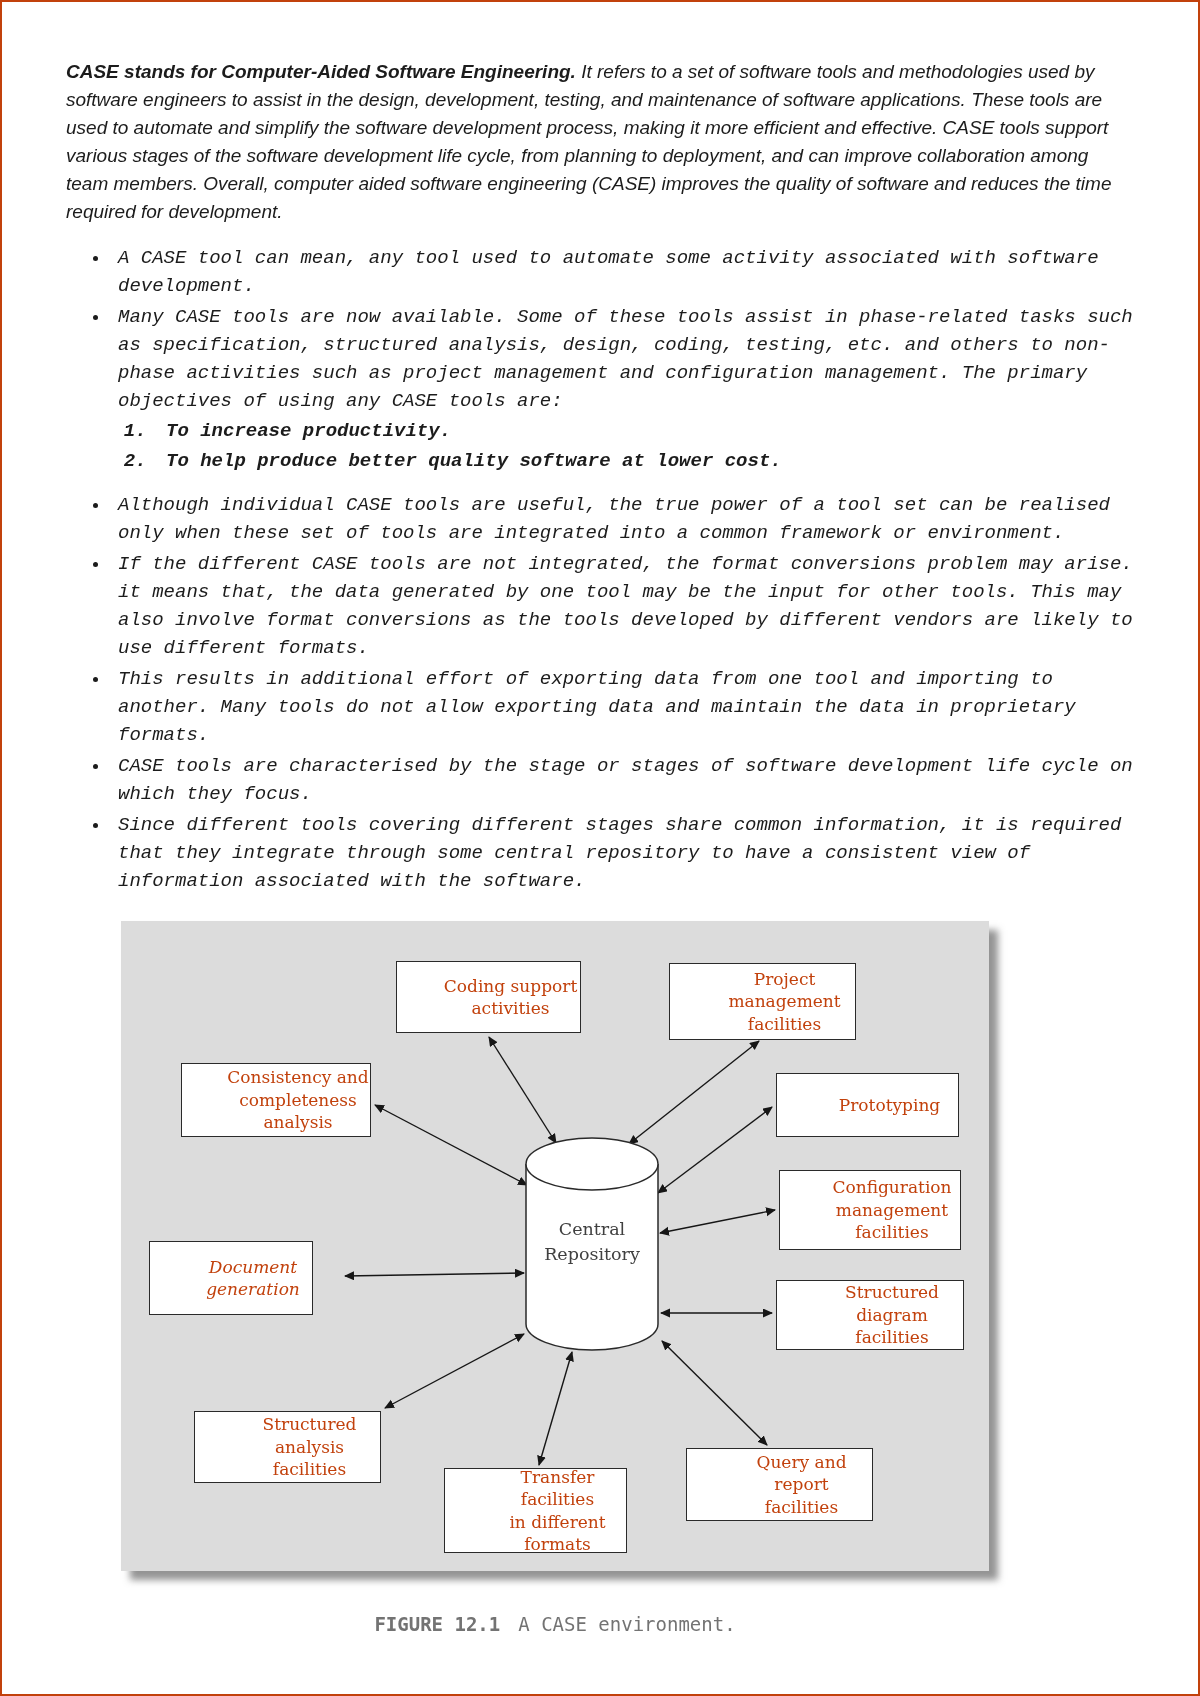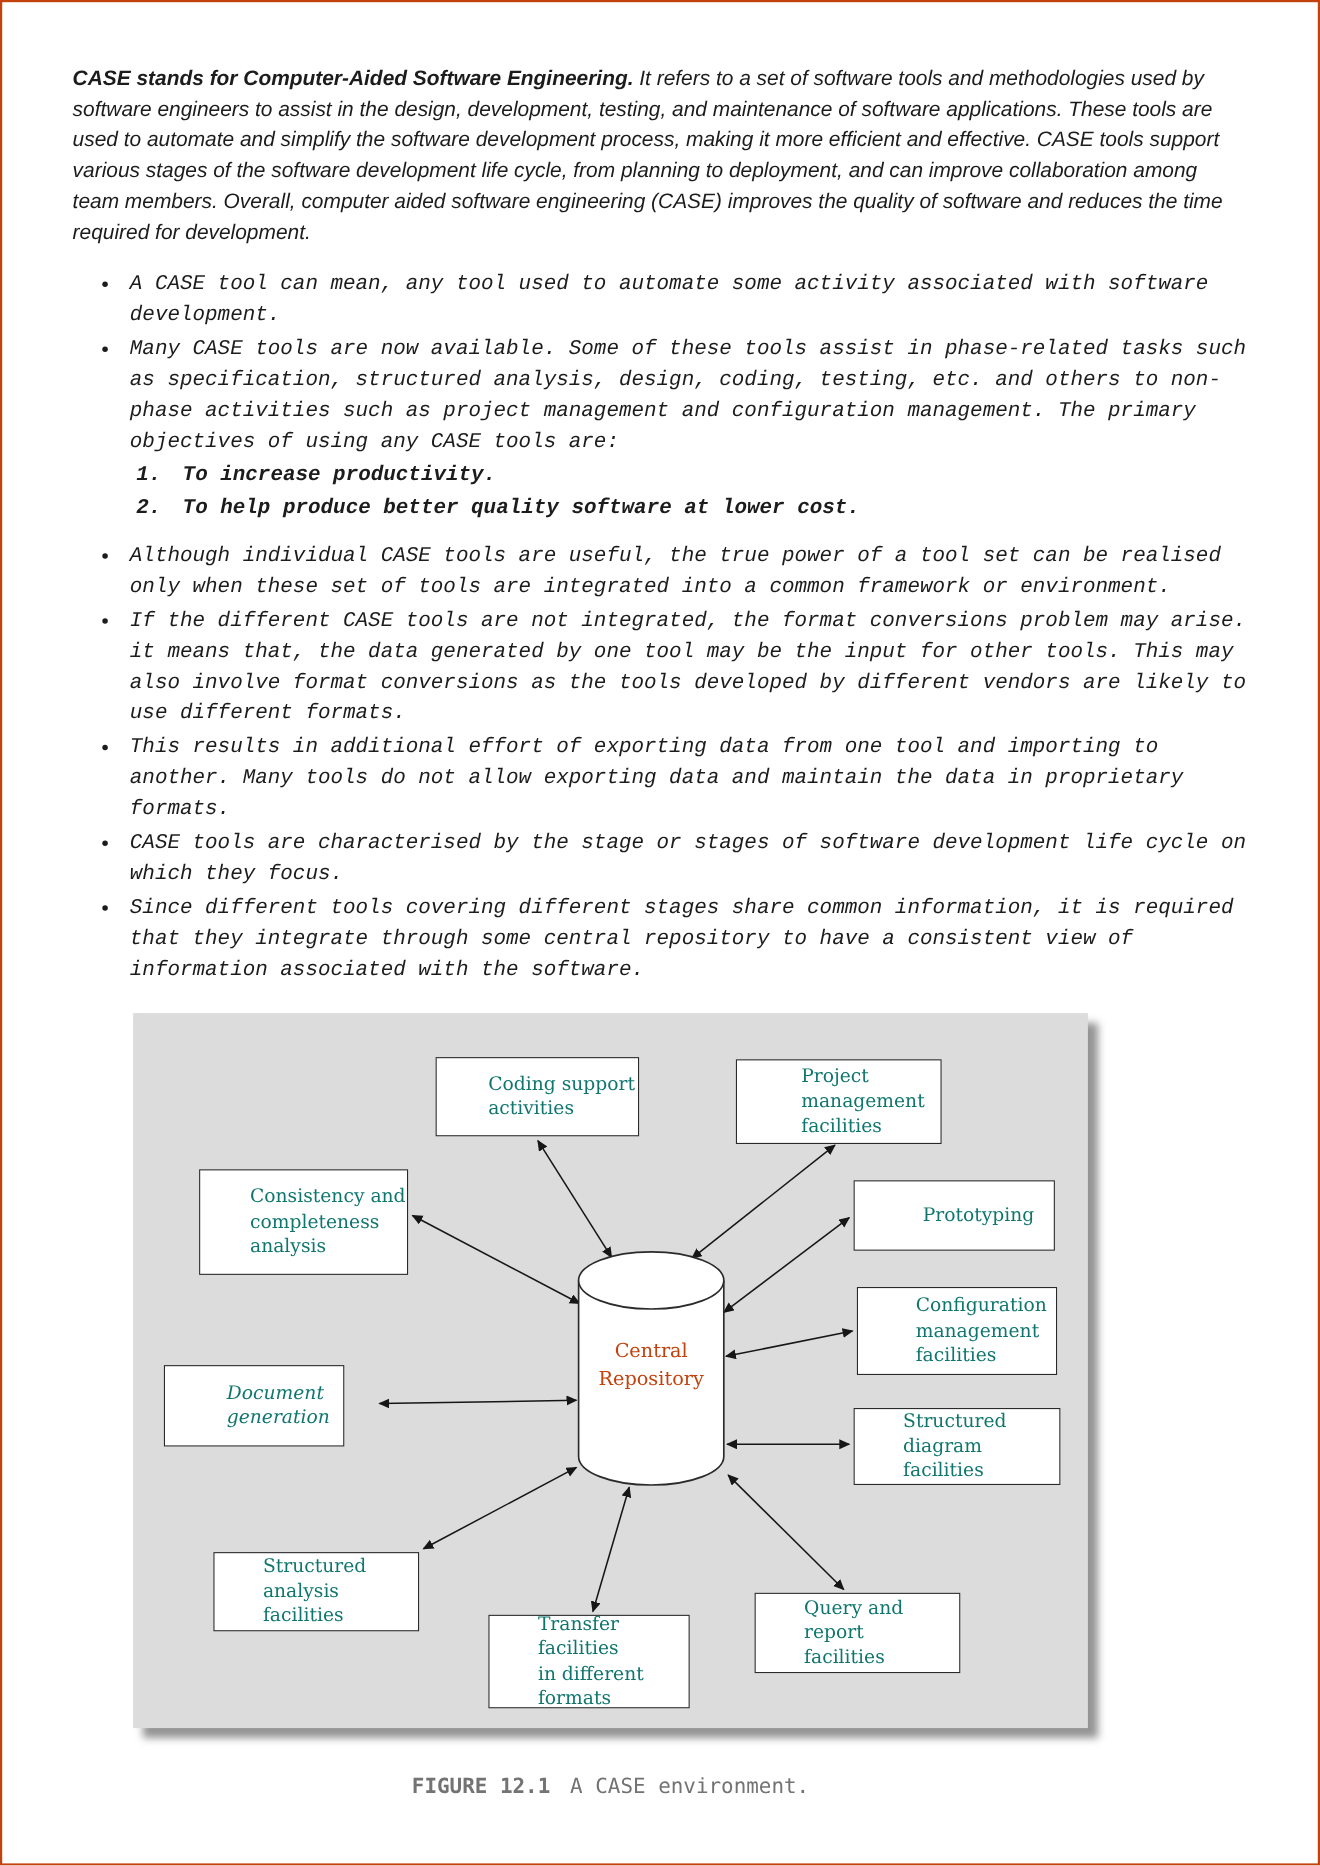--- a/index.html
+++ b/index.html
@@ -64,37 +64,38 @@
     left: 0; top: 0;
     width: 868px; height: 650px;
   }
   .node {
     position: absolute;
     background: #ffffff;
     border: 1.4px solid #2a2a2a;
     display: flex;
     align-items: center;
     justify-content: center;
+    text-align: center;
     font-family: "DejaVu Serif", serif;
     font-size: 17px;
     line-height: 1.32;
-    color: #0f766e;
+    color: #c2410c;
     white-space: pre-line;
     padding-left: 44px;
   }
   .cyl-label {
     position: absolute;
     left: 405px;
     top: 296px;
     width: 132px;
     text-align: center;
     font-family: "DejaVu Serif", serif;
     font-size: 17.5px;
     line-height: 1.4;
-    color: #c2410c;
+    color: #404040;
     white-space: pre-line;
   }
   .figure-caption {
     margin-top: 42px;
     text-align: center;
     font-family: "DejaVu Sans Mono", monospace;
     font-size: 19px;
     color: #737373;
   }
   .figure-caption .cap-label { font-weight: 700; margin-right: 18px; }
@@ -159,21 +160,21 @@
         </svg>
 
         <div class="cyl-label">Central
 Repository</div>
 
         <div class="node" style="left:275px; top:40px; width:185px; height:72px;">Coding support
 activities</div>
         <div class="node" style="left:548px; top:42px; width:187px; height:77px;">Project
 management
 facilities</div>
-        <div class="node" style="left:60px; top:142px; width:190px; height:96px;">Consistency and
+        <div class="node" style="left:60px; top:142px; width:190px; height:74px;">Consistency and
 completeness
 analysis</div>
         <div class="node" style="left:655px; top:152px; width:183px; height:64px;">Prototyping</div>
         <div class="node" style="left:658px; top:249px; width:182px; height:80px;">Configuration
 management
 facilities</div>
         <div class="node" style="left:28px; top:320px; width:164px; height:74px;font-style:italic;">Document
 generation</div>
         <div class="node" style="left:655px; top:359px; width:188px; height:70px;">Structured
 diagram facilities</div>

